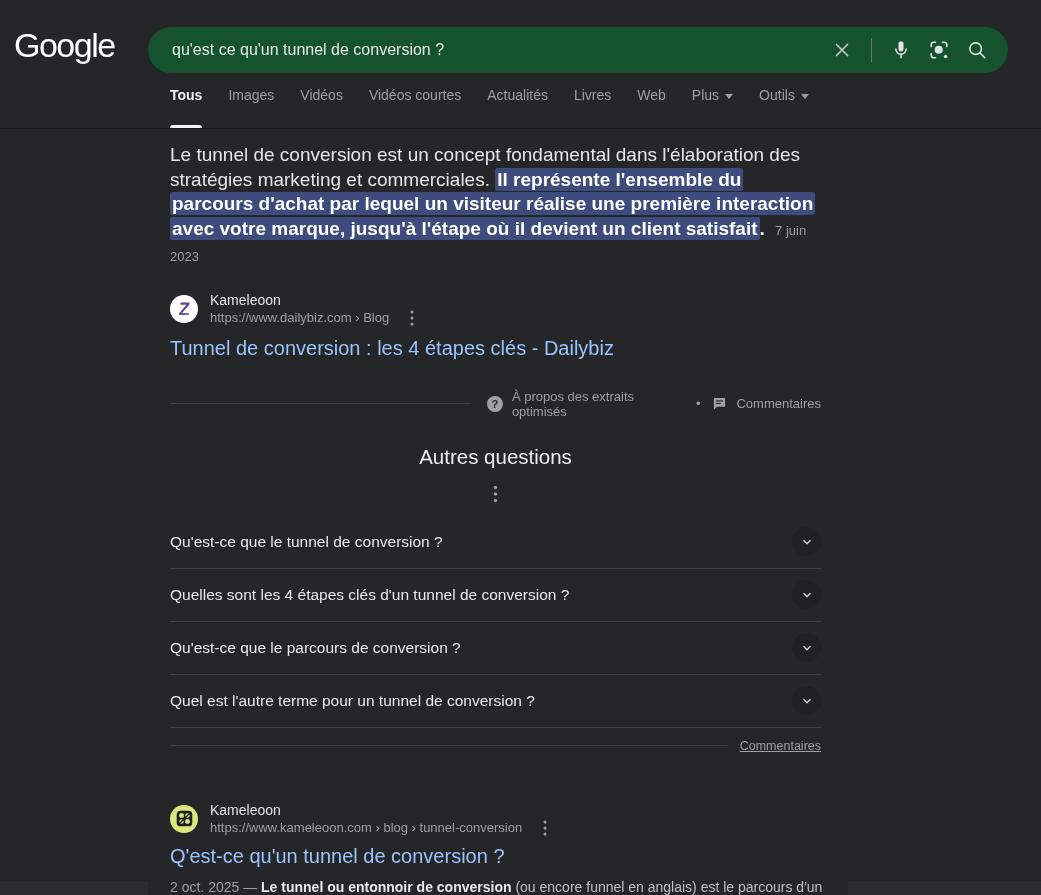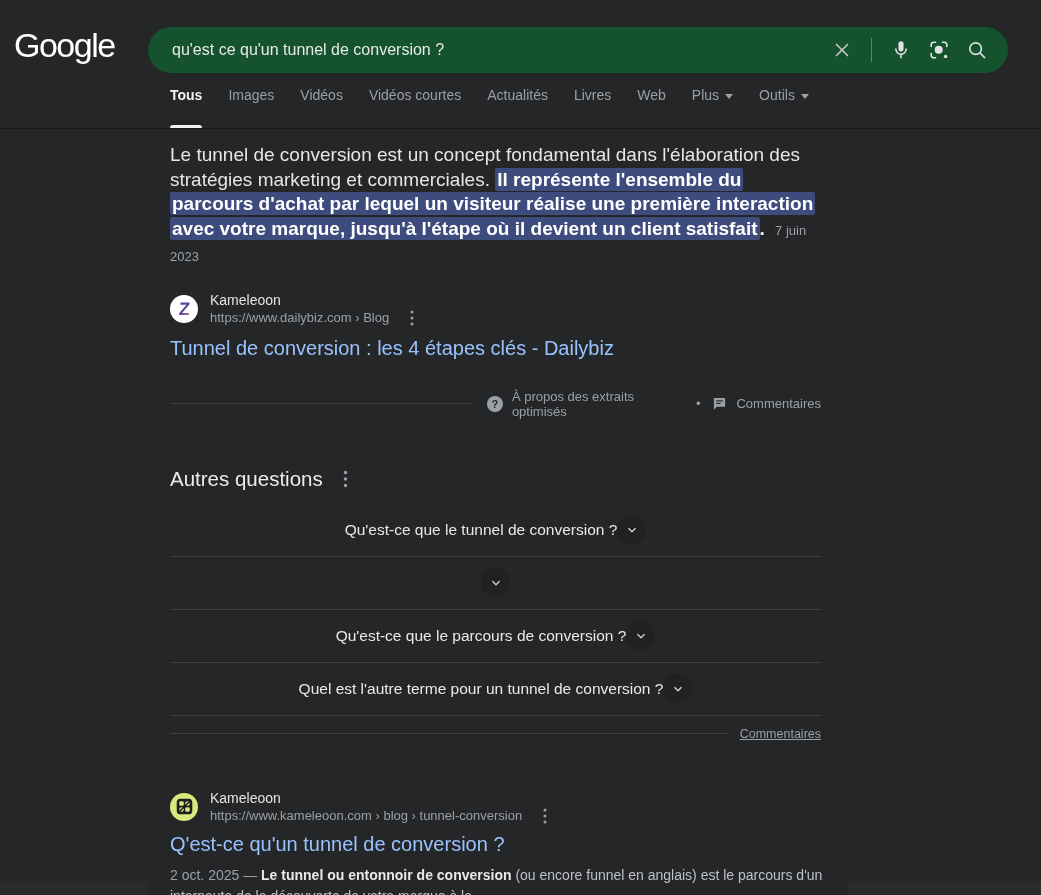--- a/index.html
+++ b/index.html
@@ -87,26 +87,26 @@
     width:16px; height:16px; border-radius:50%; background:#9aa0a6; color:#252627;
     font-size:11px; font-weight:700; display:flex; align-items:center;
     justify-content:center; margin-right:9px; cursor:pointer; flex-shrink:0;
   }
   .sf-about { cursor:pointer; }
   .sf-dot { margin:0 12px; }
   .sf-comment-icon { margin-right:9px; display:flex; cursor:pointer; }
   .sf-feedback { cursor:pointer; }
   
   .paa-heading {
-    margin-top:48px; display:flex; align-items:center; gap:16px;
-    font-size:20.5px; color:#ebecee;
+    margin-top:26px; display:flex; align-items:center; gap:16px;
+    font-size:20.5px; color:#ebecee;flex-direction:column;
   }
   .paa-list { margin-top:13px; }
   .paa-row {
-    display:flex; align-items:center; justify-content:center; height:53px;
+    display:flex; align-items:center; justify-content:space-between; height:53px;
     border-bottom:1px solid #3c4043; cursor:pointer;
   }
   .paa-row:last-of-type { border-bottom:none; }
   .paa-q { font-size:15.5px; color:#e8e9ea; }
   .chev-btn {
     width:29px; height:29px; border-radius:50%; background:#1f2122;
     display:flex; align-items:center; justify-content:center; cursor:pointer;
     flex-shrink:0;
   }
   .paa-footer { display:flex; align-items:center; height:32px; margin-top:2px; }
@@ -253,20 +253,21 @@
   <div class="paa-list">
     <div class="paa-row">
       <span class="paa-q">Qu'est-ce que le tunnel de conversion ?</span>
       <span class="chev-btn">
         <svg width="14" height="14" viewBox="0 0 24 24">
             <path d="M6.5 9.5l5.5 5.5 5.5-5.5" stroke="#d2d4d6" stroke-width="2.2" fill="none" stroke-linecap="round" stroke-linejoin="round"></path>
           </svg>
       </span>
     </div>
     <div class="paa-row">
+      <span class="paa-q">Quelles sont les 4 étapes clés d'un tunnel de conversion ?</span>
       <span class="chev-btn">
         <svg width="14" height="14" viewBox="0 0 24 24">
             <path d="M6.5 9.5l5.5 5.5 5.5-5.5" stroke="#d2d4d6" stroke-width="2.2" fill="none" stroke-linecap="round" stroke-linejoin="round"></path>
           </svg>
       </span>
     </div>
     <div class="paa-row">
       <span class="paa-q">Qu'est-ce que le parcours de conversion ?</span>
       <span class="chev-btn">
         <svg width="14" height="14" viewBox="0 0 24 24">

